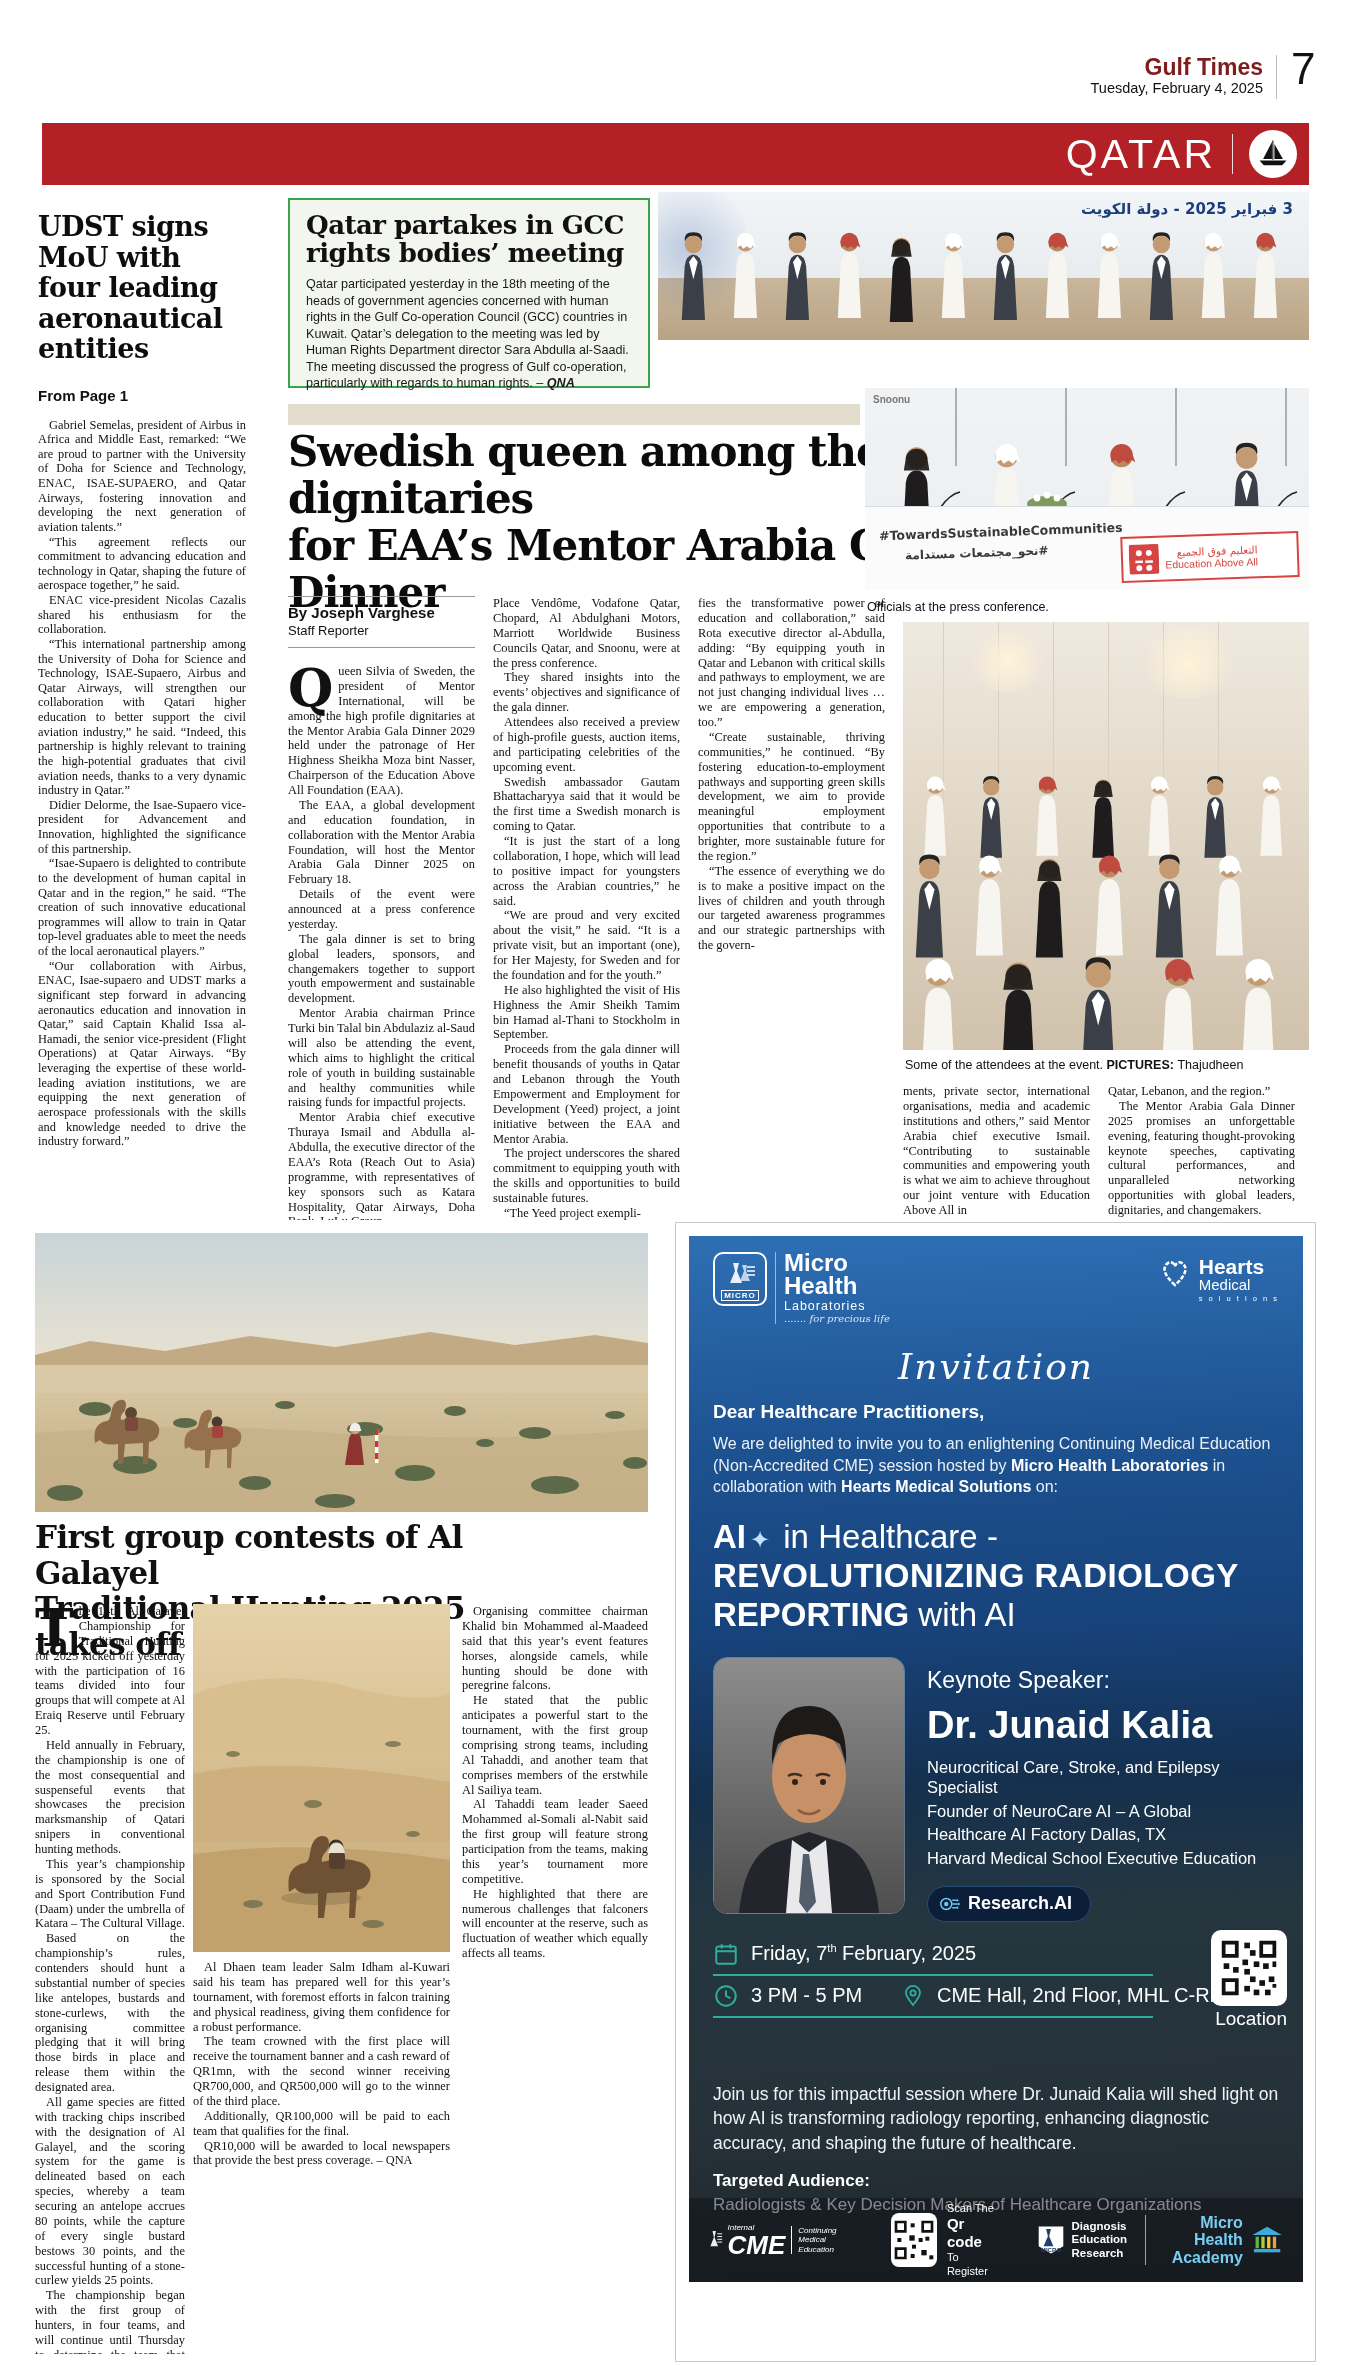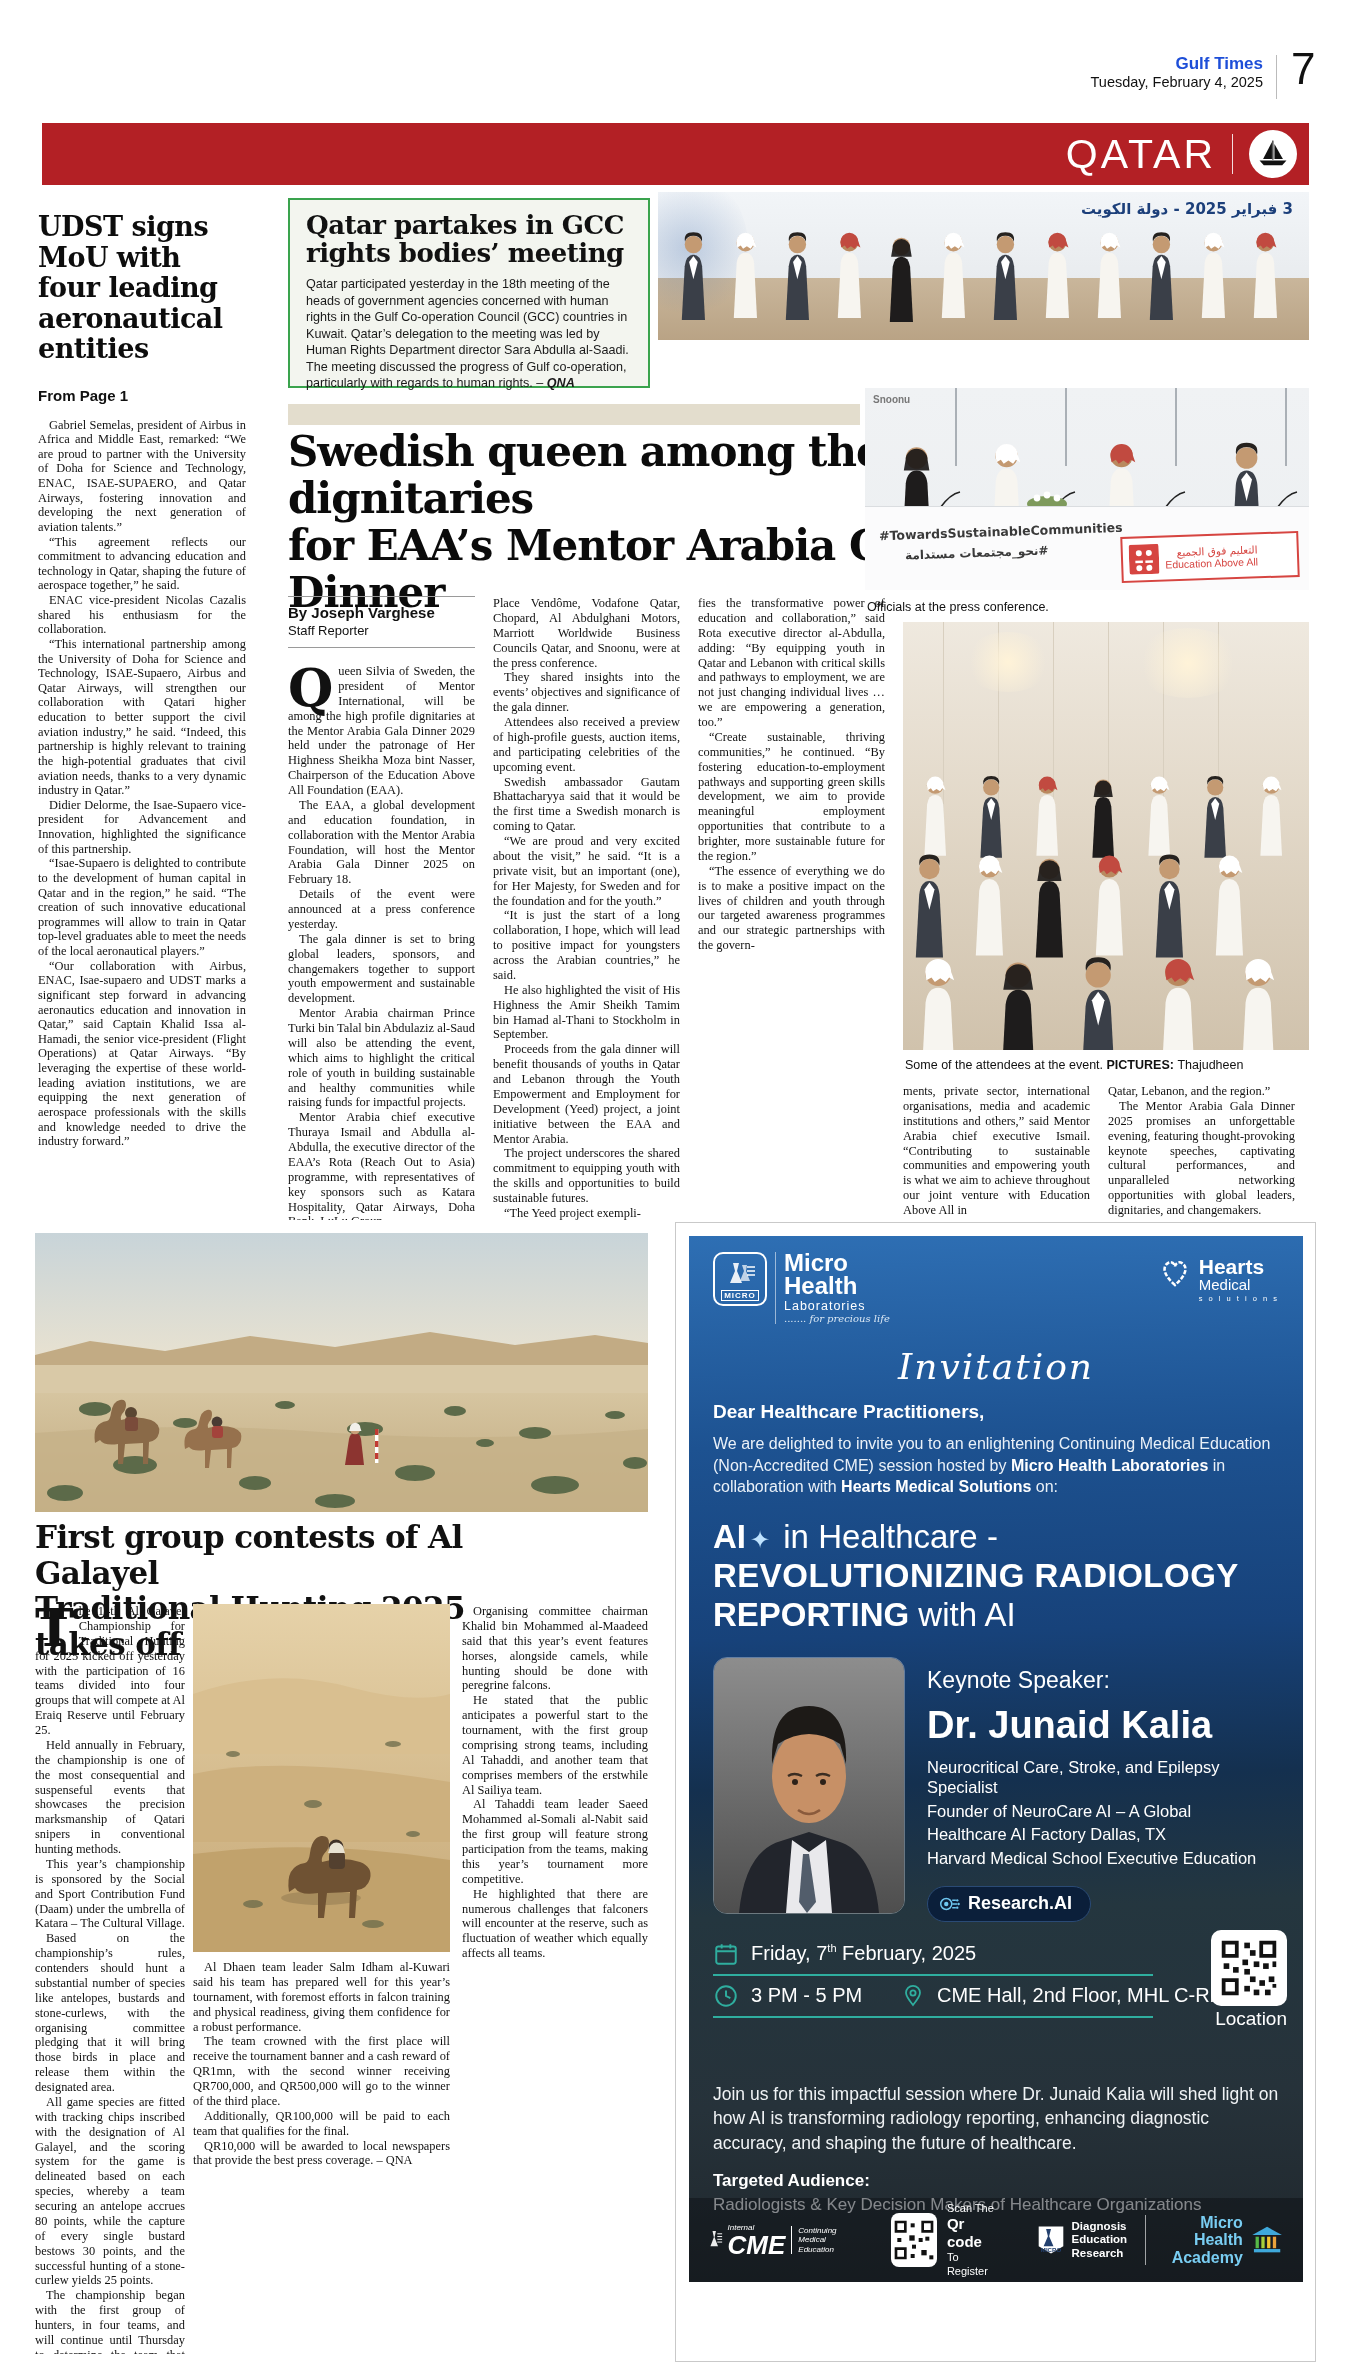--- a/index.html
+++ b/index.html
@@ -1,21 +1,21 @@
 <!DOCTYPE html>
 <html><head>
 <meta charset="utf-8">
 <style>
   html,body{margin:0;padding:0;background:#e9e9e9;}
   #page{position:relative;width:1351px;height:2365px;background:#ffffff;overflow:hidden;
         font-family:"Liberation Serif",serif;color:#111;}
 
   
   #mast-meta{position:absolute;top:54px;right:88px;text-align:right;font-family:"Liberation Sans",sans-serif;line-height:1.15;}
-  #mast-meta .paper{font-weight:bold;font-size:17px;color:#1d4ed8;}
+  #mast-meta .paper{font-weight:bold;font-size:23px;color:#7f1d1d;}
   #mast-meta .date{font-size:14.5px;color:#111;}
   #mast-divider{position:absolute;left:1276px;top:55px;width:1px;height:44px;background:#bbb;}
   #page-number{position:absolute;left:1291px;top:44px;font-family:"Liberation Sans",sans-serif;font-size:44px;font-weight:300;color:#111;}
   #section-bar{position:absolute;left:42px;top:123px;width:1267px;height:62px;background:#b32025;
                display:flex;align-items:center;justify-content:flex-end;padding-right:12px;box-sizing:border-box;}
   #section-bar .section-title{color:#fff;font-family:"Liberation Sans",sans-serif;font-weight:300;font-size:41px;letter-spacing:3px;}
   #section-bar .vline{width:1px;height:40px;background:rgba(255,255,255,.85);margin:0 16px;}
   #section-bar .dhow-circle{width:48px;height:48px;border-radius:50%;background:#fff;display:flex;align-items:center;justify-content:center;}
 
   
@@ -259,22 +259,22 @@
         <p>Mentor Arabia chairman Prince Turki bin Talal bin Abdulaziz al-Saud will also be attending the event, which aims to highlight the critical role of youth in building sustainable and healthy communities while raising funds for impactful projects.</p>
         <p>Mentor Arabia chief executive Thuraya Ismail and Abdulla al-Abdulla, the executive director of the EAA’s Rota (Reach Out to Asia) programme, with representatives of key sponsors such as Katara Hospitality, Qatar Airways, Doha Bank, LuLu Group,</p>
       </div>
   </div>
   <div class="newscol" id="m-col2">
     <div class="paras">
         <p>Place Vendôme, Vodafone Qatar, Chopard, Al Abdulghani Motors, Marriott Worldwide Business Councils Qatar, and Snoonu, were at the press conference.</p>
         <p>They shared insights into the events’ objectives and significance of the gala dinner.</p>
         <p>Attendees also received a preview of high-profile guests, auction items, and participating celebrities of the upcoming event.</p>
         <p>Swedish ambassador Gautam Bhattacharyya said that it would be the first time a Swedish monarch is coming to Qatar.</p>
+        <p>“It is just the start of a long collaboration, I hope, which will lead to positive impact for youngsters across the Arabian countries,” he said.</p>
         <p>“We are proud and very excited about the visit,” he said. “It is a private visit, but an important (one), for Her Majesty, for Sweden and for the foundation and for the youth.”</p>
-        <p>“It is just the start of a long collaboration, I hope, which will lead to positive impact for youngsters across the Arabian countries,” he said.</p>
         <p>He also highlighted the visit of His Highness the Amir Sheikh Tamim bin Hamad al-Thani to Stockholm in September.</p>
         <p>Proceeds from the gala dinner will benefit thousands of youths in Qatar and Lebanon through the Youth Empowerment and Employment for Development (Yeed) project, a joint initiative between the EAA and Mentor Arabia.</p>
         <p>The project underscores the shared commitment to equipping youth with the skills and opportunities to build sustainable futures.</p>
         <p>“The Yeed project exempli-</p>
       </div>
   </div>
   <div class="newscol" id="m-col3">
     <div class="paras">
         <p>fies the transformative power of education and collaboration,” said Rota executive director al-Abdulla, adding: “By equipping youth in Qatar and Lebanon with critical skills and pathways to employment, we are not just changing individual lives … we are empowering a generation, too.”</p>
         <p>“Create sustainable, thriving communities,” he continued. “By fostering education-to-employment pathways and supporting green skills development, we aim to provide meaningful employment opportunities that contribute to a brighter, more sustainable future for the region.”</p>

